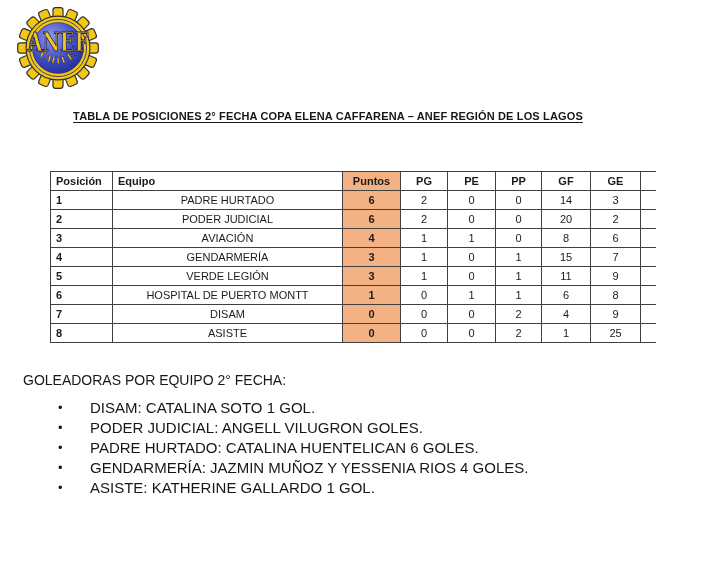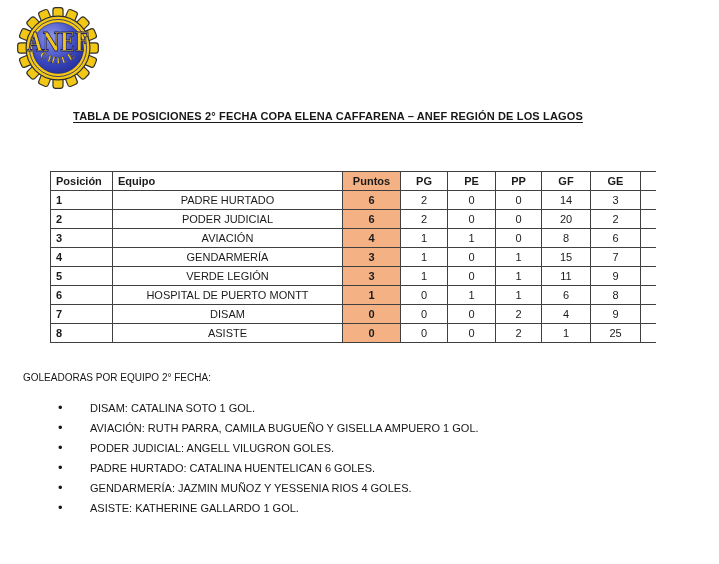--- a/index.html
+++ b/index.html
@@ -33,26 +33,26 @@
   .standings th.h-left { text-align:left; }
   .standings th.h-pts { background:#F4B183; }
   .standings td.pos  { font-weight:bold; text-align:left; }
   .standings td.team { text-align:center; }
   .standings td.pts  { font-weight:bold; text-align:center; background:#F4B183; }
   .standings td.num  { text-align:center; }
 
   
   .scorers-heading {
     position:absolute; left:23px; top:372px;
-    font-size:10px; color:#171717;
+    font-size:14px; color:#171717;
   }
   .scorers-list {
     position:absolute; left:58px; top:398px; width:592px;
     margin:0; padding:0; list-style:none;
-    font-size:11px; line-height:20px; color:#171717;
+    font-size:15px; line-height:20px; color:#171717;
   }
   .scorers-list li { position:relative; padding-left:32px; }
   .scorers-list li::before {
     content:"\2022"; position:absolute; left:0; top:0;
     font-size:13px;
   }
 </style>
 </head>
 <body>
 
@@ -206,20 +206,19 @@
           <td class="num">1</td>
           <td class="num">25</td>
           <td class="num">-24</td>
         </tr>
       </tbody>
   </table>
 
   <div class="scorers-heading">GOLEADORAS POR EQUIPO 2° FECHA:</div>
   <ul class="scorers-list">
       <li>DISAM: CATALINA SOTO 1 GOL.</li>
-      <li>AVIACIÓN: RUTH PARRA, CAMILA BUGUEÑO Y GISELLA AMPUERO 1 GOL.</li>
       <li>PODER JUDICIAL: ANGELL VILUGRON  GOLES.</li>
       <li>PADRE HURTADO: CATALINA HUENTELICAN 6 GOLES.</li>
       <li>GENDARMERÍA: JAZMIN MUÑOZ Y YESSENIA RIOS 4 GOLES.</li>
       <li>ASISTE: KATHERINE GALLARDO 1 GOL.</li>
     </ul>
 
 </div>
 
 </body></html>

